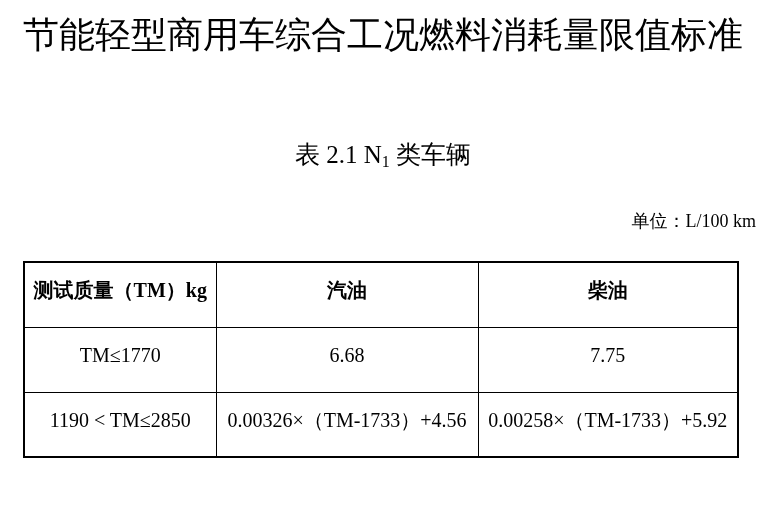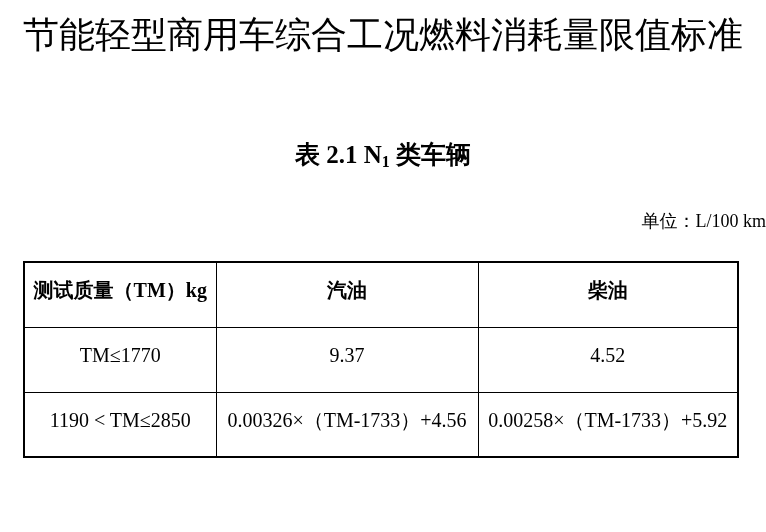--- a/index.html
+++ b/index.html
@@ -23,34 +23,35 @@
     font-weight: normal;
     font-size: 36px;
     line-height: 54px;
     letter-spacing: 0px;
     white-space: nowrap;
     font-family: "Liberation Serif", "DejaVu Serif", serif;
   }
   .table-caption {
     margin-top: 78px;
     text-align: center;
-    font-weight: bold;
+    font-weight: normal;
     font-size: 25px;
     line-height: 30px;
     font-family: "Liberation Serif", "DejaVu Serif", serif;
   }
   .table-caption sub {
     font-size: 16px;
     vertical-align: baseline;
     position: relative;
     top: 4px;
   }
   .unit-line {
     margin-top: 36px;
     text-align: right;
+    padding-right: 10px;
     font-size: 18px;
     line-height: 24px;
   }
   table.limits {
     margin-top: 28px;
     margin-left: 23px;
     border-collapse: collapse;
     table-layout: fixed;
     width: 714px;
     border: 2px solid #000000;
@@ -97,22 +98,22 @@
     <thead>
       <tr>
         <th>测试质量（TM）kg</th>
         <th>汽油</th>
         <th>柴油</th>
       </tr>
     </thead>
     <tbody>
       <tr>
         <td>TM≤1770</td>
-        <td>9.37</td>
-        <td>4.52</td>
+        <td>6.68</td>
+        <td>7.75</td>
       </tr>
       <tr>
         <td>1190 &lt; TM≤2850</td>
         <td>0.00326×（TM-1733）+4.56</td>
         <td>0.00258×（TM-1733）+5.92</td>
       </tr>
     </tbody>
   </table>
 
 </div>

